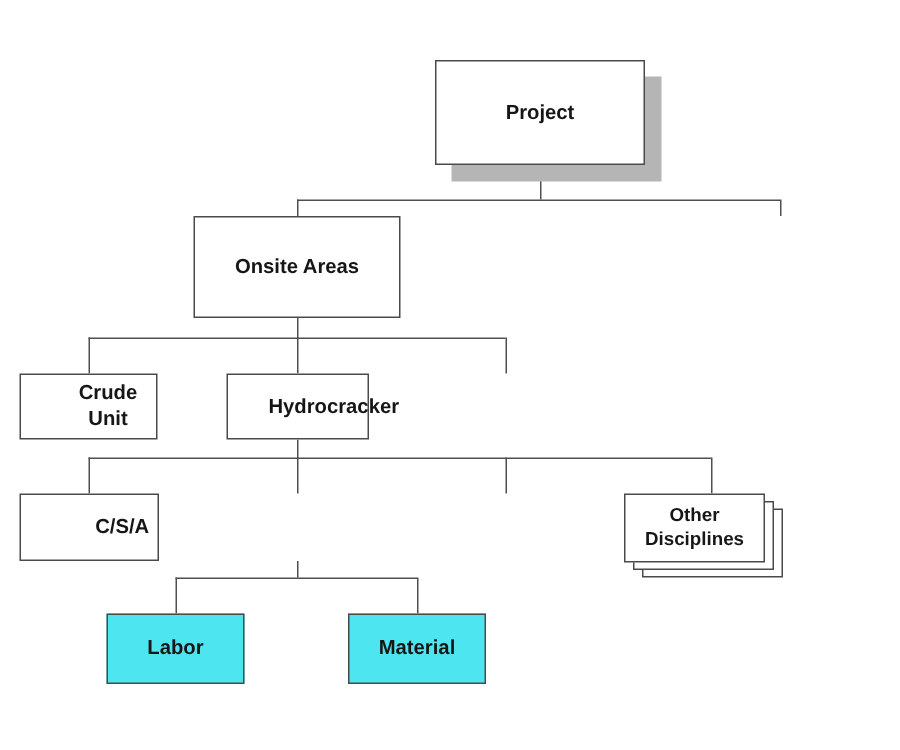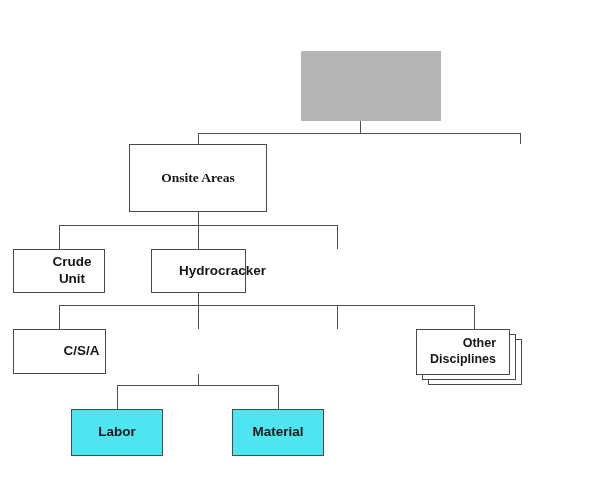--- a/index.html
+++ b/index.html
@@ -33,21 +33,20 @@
   }
   .node span {
     font-weight: bold;
     font-size: 13.5px;
     line-height: 1.25;
     color: #161616;
     white-space: pre-line;
   }
   .node.small-label span {
     font-size: 12.5px;
-    text-align: right;
   }
   .node-shadow {
     position: absolute;
     box-sizing: border-box;
   }
   .node-layer {
     position: absolute;
     box-sizing: border-box;
     background: #ffffff;
     border: 1px solid #4a4a4a;
@@ -68,21 +67,24 @@
     <div class="line" style="left: 198px; top: 293px; width: 1px; height: 36px; background: rgb(79, 79, 79);"></div>
     <div class="line" style="left: 59px; top: 305px; width: 415px; height: 1px; background: rgb(79, 79, 79);"></div>
     <div class="line" style="left: 59px; top: 305px; width: 1px; height: 24px; background: rgb(79, 79, 79);"></div>
     <div class="line" style="left: 337px; top: 305px; width: 1px; height: 24px; background: rgb(79, 79, 79);"></div>
     <div class="line" style="left: 474px; top: 305px; width: 1px; height: 24px; background: rgb(79, 79, 79);"></div>
     <div class="line" style="left: 198px; top: 374px; width: 1px; height: 11px; background: rgb(79, 79, 79);"></div>
     <div class="line" style="left: 117px; top: 385px; width: 161px; height: 1px; background: rgb(79, 79, 79);"></div>
     <div class="line" style="left: 117px; top: 385px; width: 1px; height: 24px; background: rgb(79, 79, 79);"></div>
     <div class="line" style="left: 278px; top: 385px; width: 1px; height: 24px; background: rgb(79, 79, 79);"></div>
     <div class="node-shadow" style="left: 301px; top: 51px; width: 140px; height: 70px; background: rgb(181, 181, 181);"></div>
-    <div class="node" style="left: 129px; top: 144px; width: 138px; height: 68px; border-color: rgb(74, 74, 74); background: rgb(255, 255, 255); font-family: Liberation Serif, serif;">
+    <div class="node" style="left: 290px; top: 40px; width: 140px; height: 70px; border-color: rgb(74, 74, 74); background: rgb(255, 255, 255);">
+      <span style="color: rgb(22, 22, 22);">Project</span>
+    </div>
+    <div class="node" style="left: 129px; top: 144px; width: 138px; height: 68px; border-color: rgb(74, 74, 74); background: rgb(255, 255, 255);">
       <span style="color: rgb(22, 22, 22);">Onsite Areas</span>
     </div>
     <div class="node" style="left: 13px; top: 249px; width: 92px; height: 44px; border-color: rgb(74, 74, 74); background: rgb(255, 255, 255);">
       <span style="color: rgb(22, 22, 22); margin-left: 26px;">Crude Unit</span>
     </div>
     <div class="node" style="left: 151px; top: 249px; width: 95px; height: 44px; border-color: rgb(74, 74, 74); background: rgb(255, 255, 255);">
       <span style="color: rgb(22, 22, 22); margin-left: 48px;">Hydrocracker</span>
     </div>
     <div class="node" style="left: 13px; top: 329px; width: 93px; height: 45px; border-color: rgb(74, 74, 74); background: rgb(255, 255, 255); padding-left: 44px;">
       <span style="color: rgb(22, 22, 22);">C/S/A</span>

